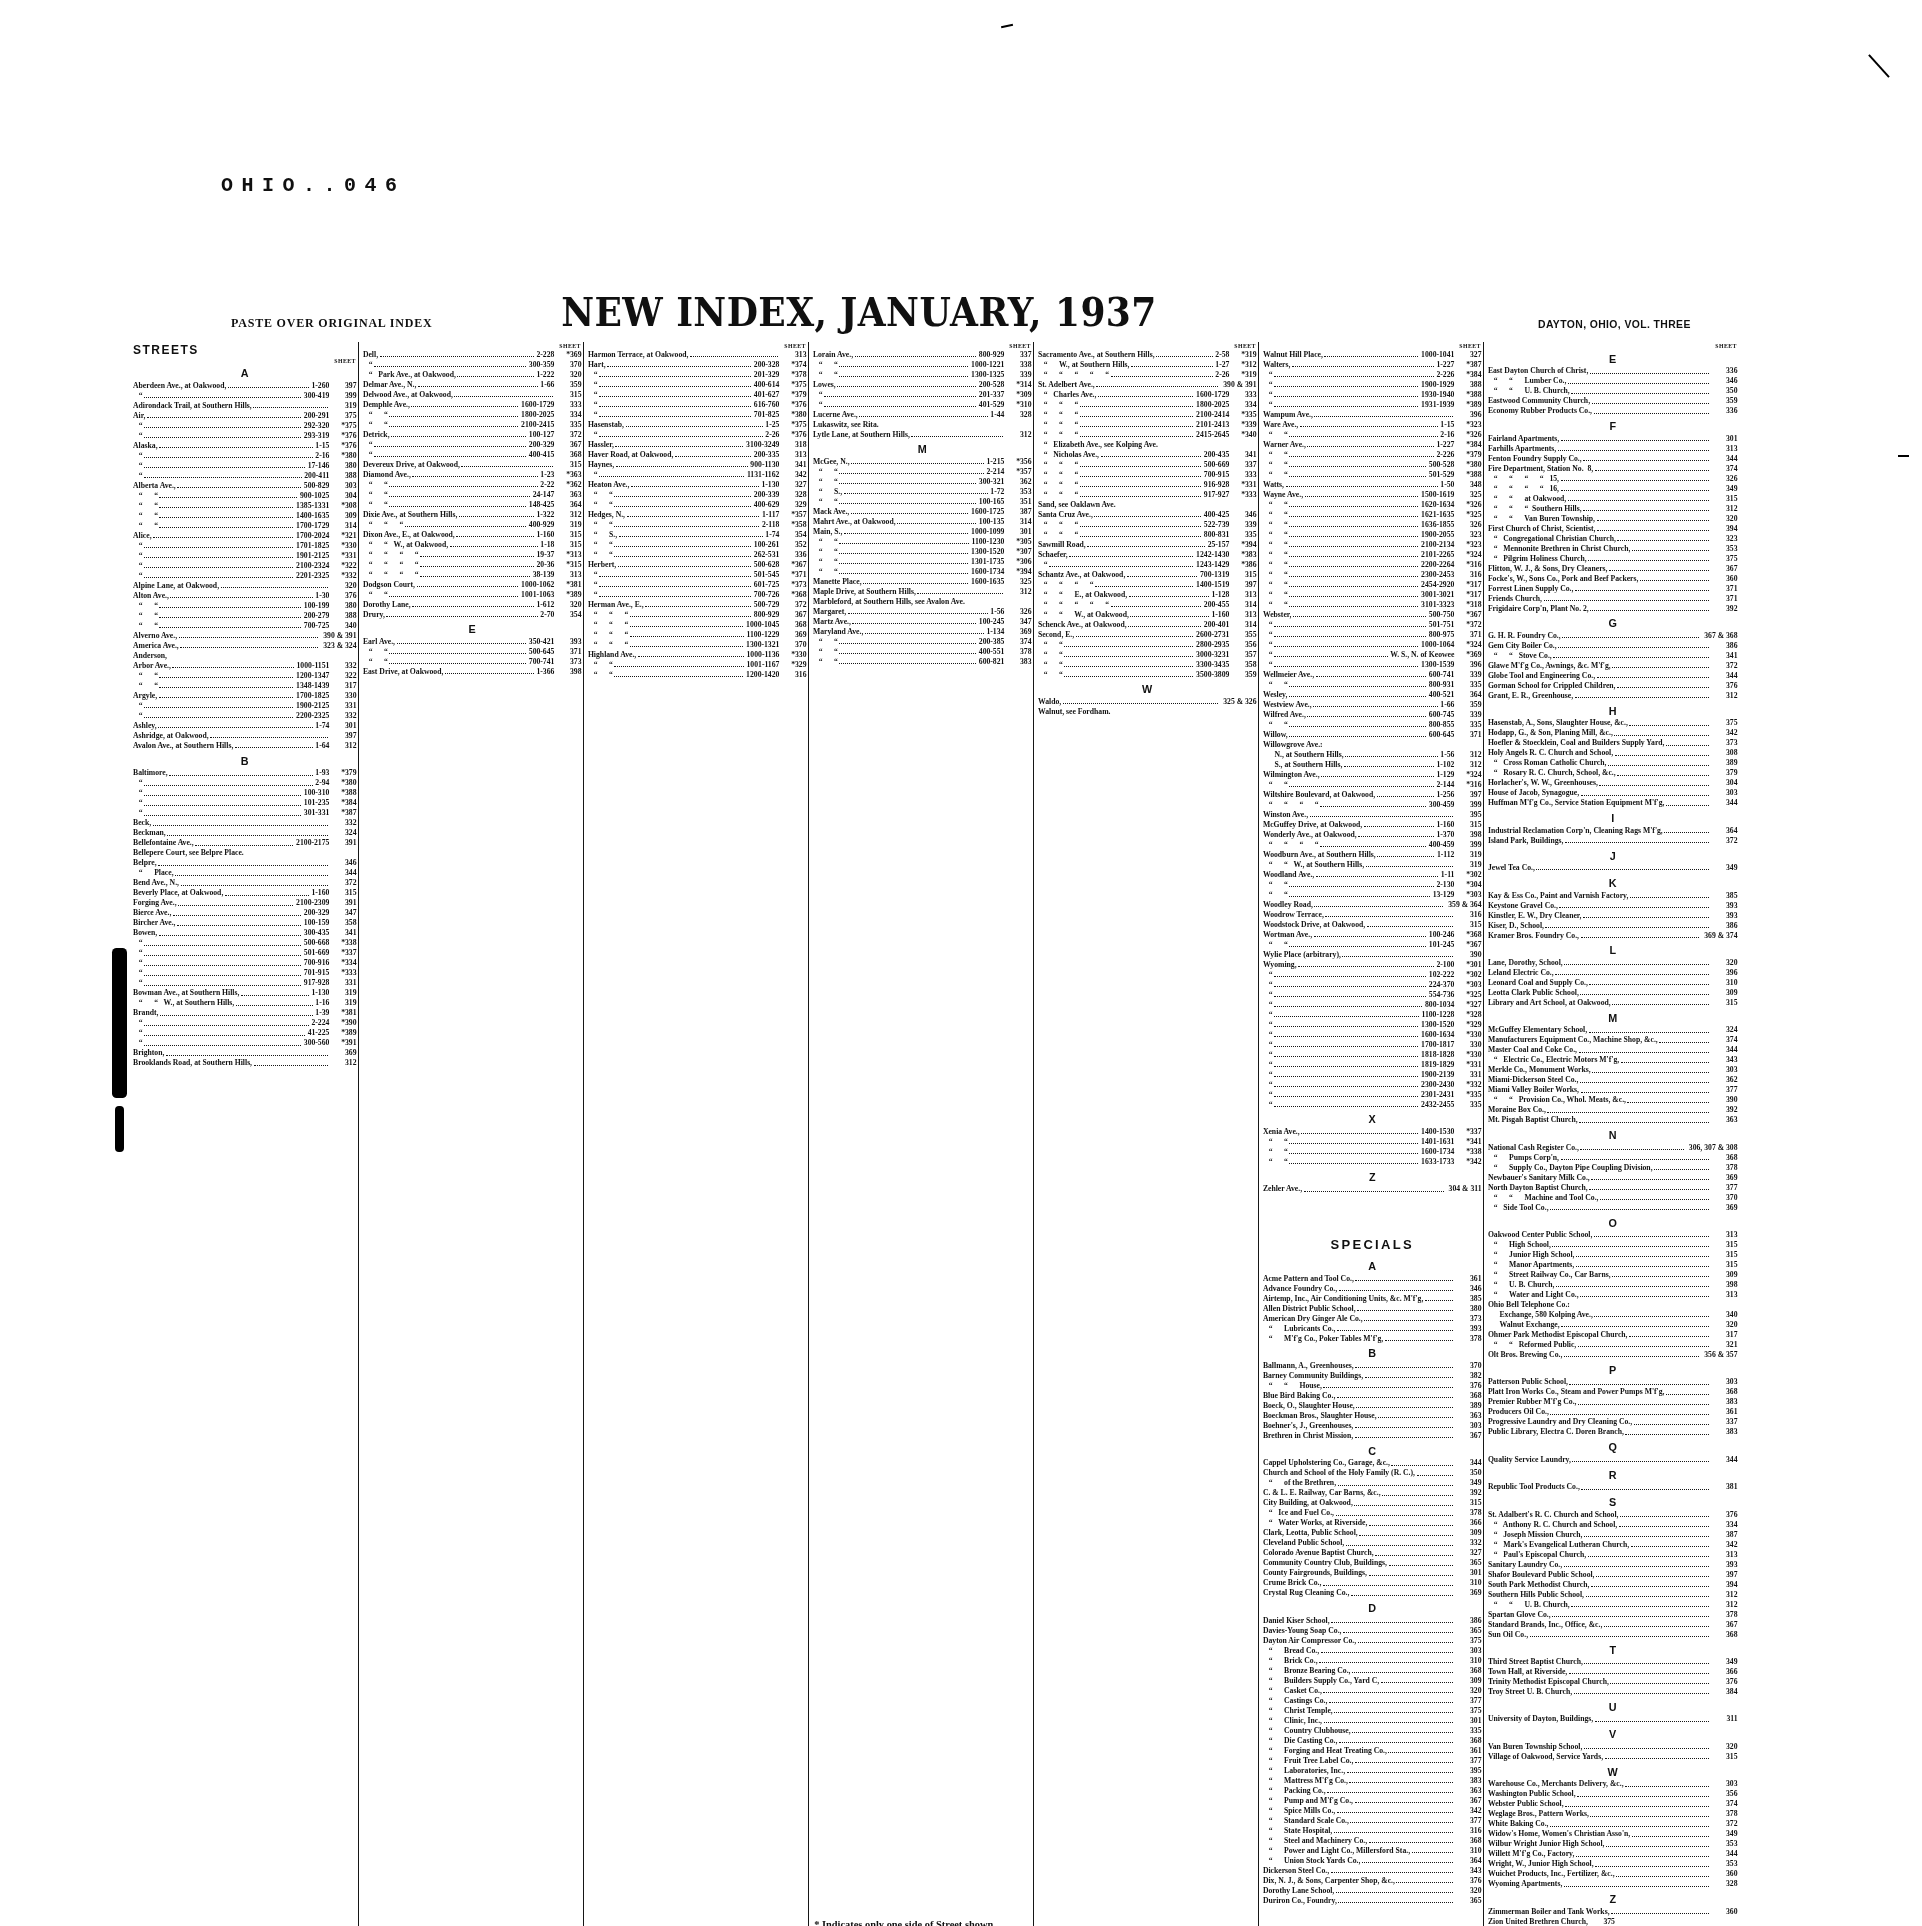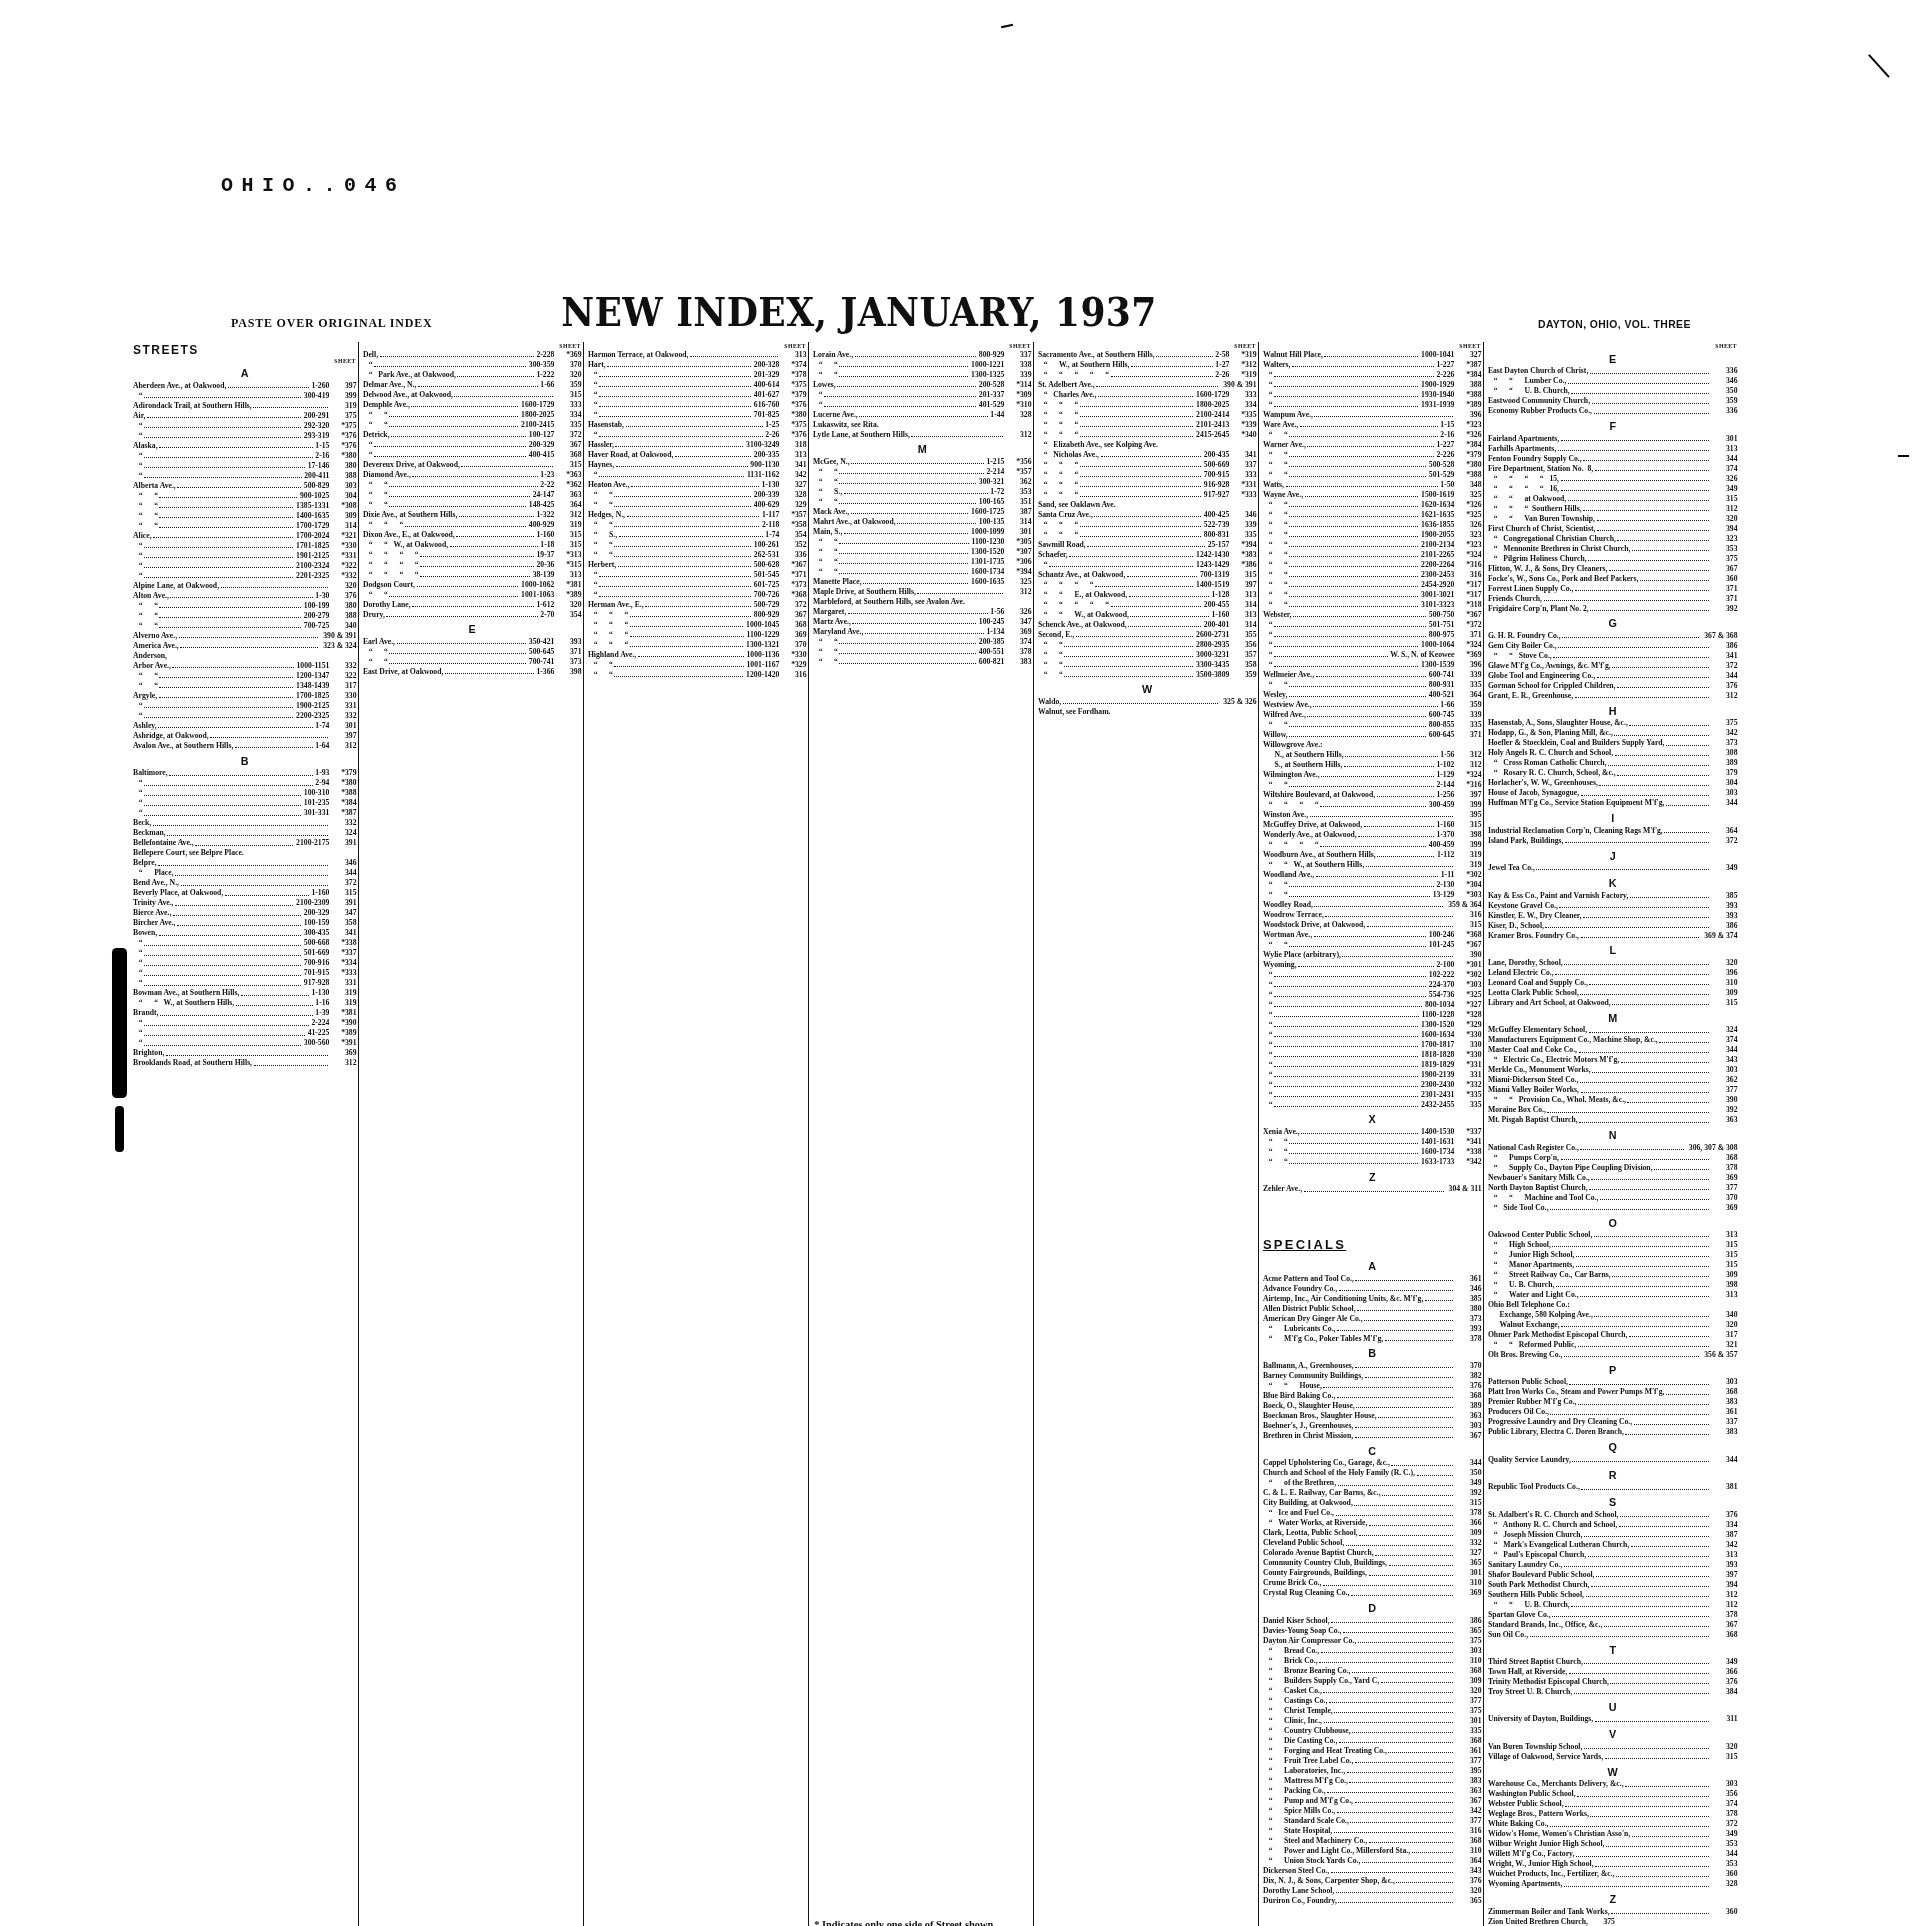--- a/index.html
+++ b/index.html
@@ -21,22 +21,22 @@
   .col{flex:none;width:225px;box-sizing:border-box;padding:0 1.5px 0 3.9px;overflow:hidden;}
   .col:first-child{padding-left:0;}
   .col:last-child{width:256px;}
   .col + .col{border-left:0.8px solid #161616;}
   .streets-h{text-align:left;font-family:"Liberation Sans",sans-serif;font-weight:700;
         font-size:12px;letter-spacing:1.5px;margin:0.8px 0 0;}
   .sheet-cap{text-align:right;font-size:5.8px;font-weight:700;letter-spacing:0.4px;
         padding-right:0.8px;margin:0.8px 0 0.8px;font-family:"Liberation Serif",serif;}
   .letter{text-align:center;font-family:"Liberation Sans",sans-serif;font-weight:700;
         font-size:10.8px;margin:3.9px 0 1.5px;}
-  .specials-h{text-align:left;font-family:"Liberation Sans",sans-serif;font-weight:700;
-        font-size:13px;letter-spacing:2.3px;margin:43px 0 7.7px;text-decoration:underline;}
+  .specials-h{text-align:center;font-family:"Liberation Sans",sans-serif;font-weight:700;
+        font-size:13px;letter-spacing:2.3px;margin:43px 0 7.7px;}
   .entry{display:flex;align-items:baseline;font-size:7.7px;line-height:10px;font-weight:700;}
   .entry .n{white-space:pre-wrap;flex:0 1 auto;}
   .entry .leader{flex:1 1 auto;min-width:4.6px;height:0;border-bottom:1.2px dotted #161616;
         align-self:flex-end;margin:0 1.9px 2.7px 1.5px;}
   .entry .range{white-space:nowrap;margin-left:0.8px;}
   .entry .sheet{min-width:24px;text-align:right;white-space:nowrap;margin-left:3.1px;}
   
   .footnote{position:absolute;left:616px;top:1919px;width:578px;text-align:center;
         font-size:10.4px;font-weight:700;}
   
@@ -339,21 +339,21 @@
           <span class="leader"></span>
           <span class="sheet">372</span>
         </div>
         <div class="entry">
           <span class="n">Beverly Place, at Oakwood,</span>
           <span class="leader"></span>
           <span class="range">1-160</span>
           <span class="sheet">315</span>
         </div>
         <div class="entry">
-          <span class="n">Trinity Ave.,</span>
+          <span class="n">Forging Ave.,</span>
           <span class="leader"></span>
           <span class="range">2100-2309</span>
           <span class="sheet">391</span>
         </div>
         <div class="entry">
           <span class="n">Bierce Ave.,</span>
           <span class="leader"></span>
           <span class="range">200-329</span>
           <span class="sheet">347</span>
         </div>

